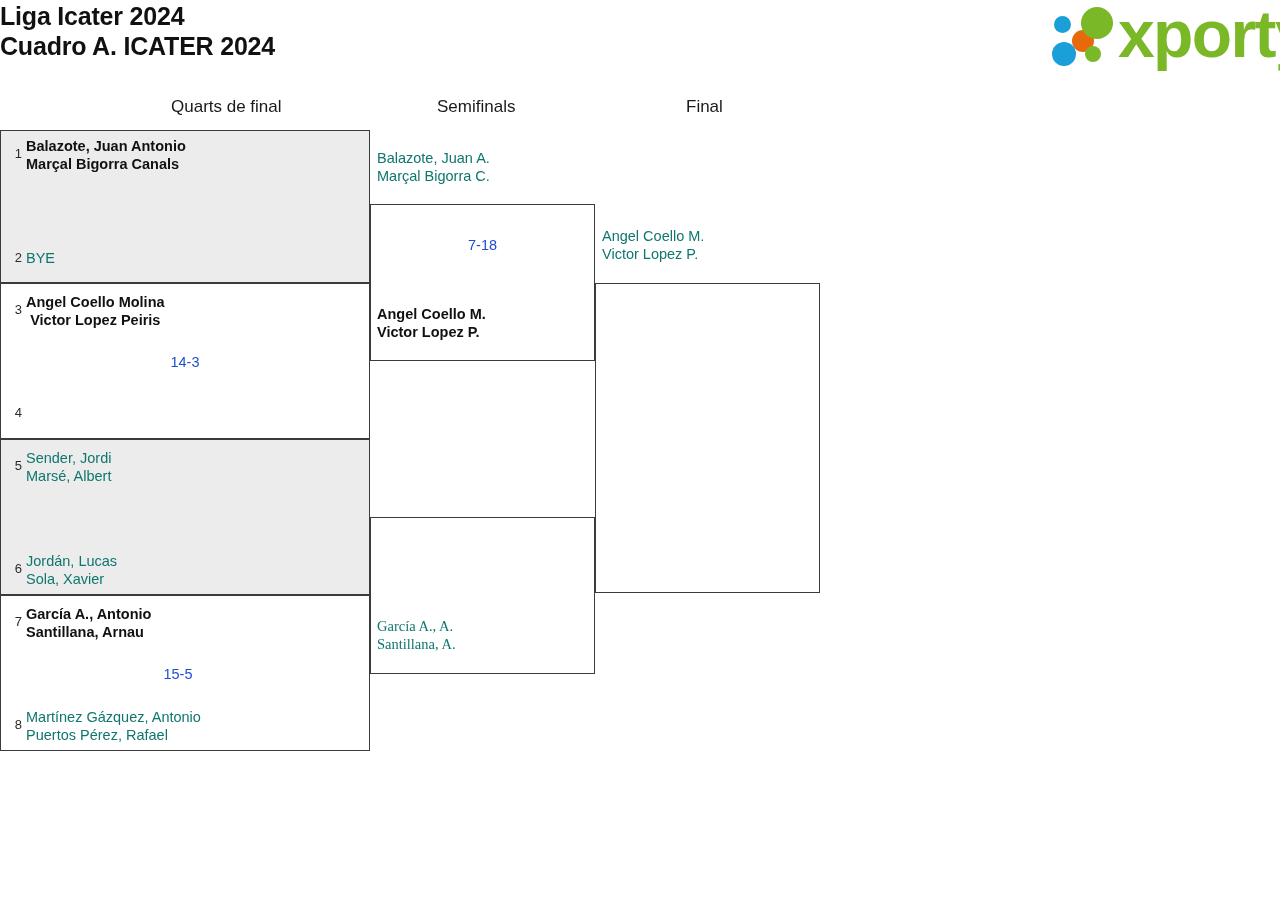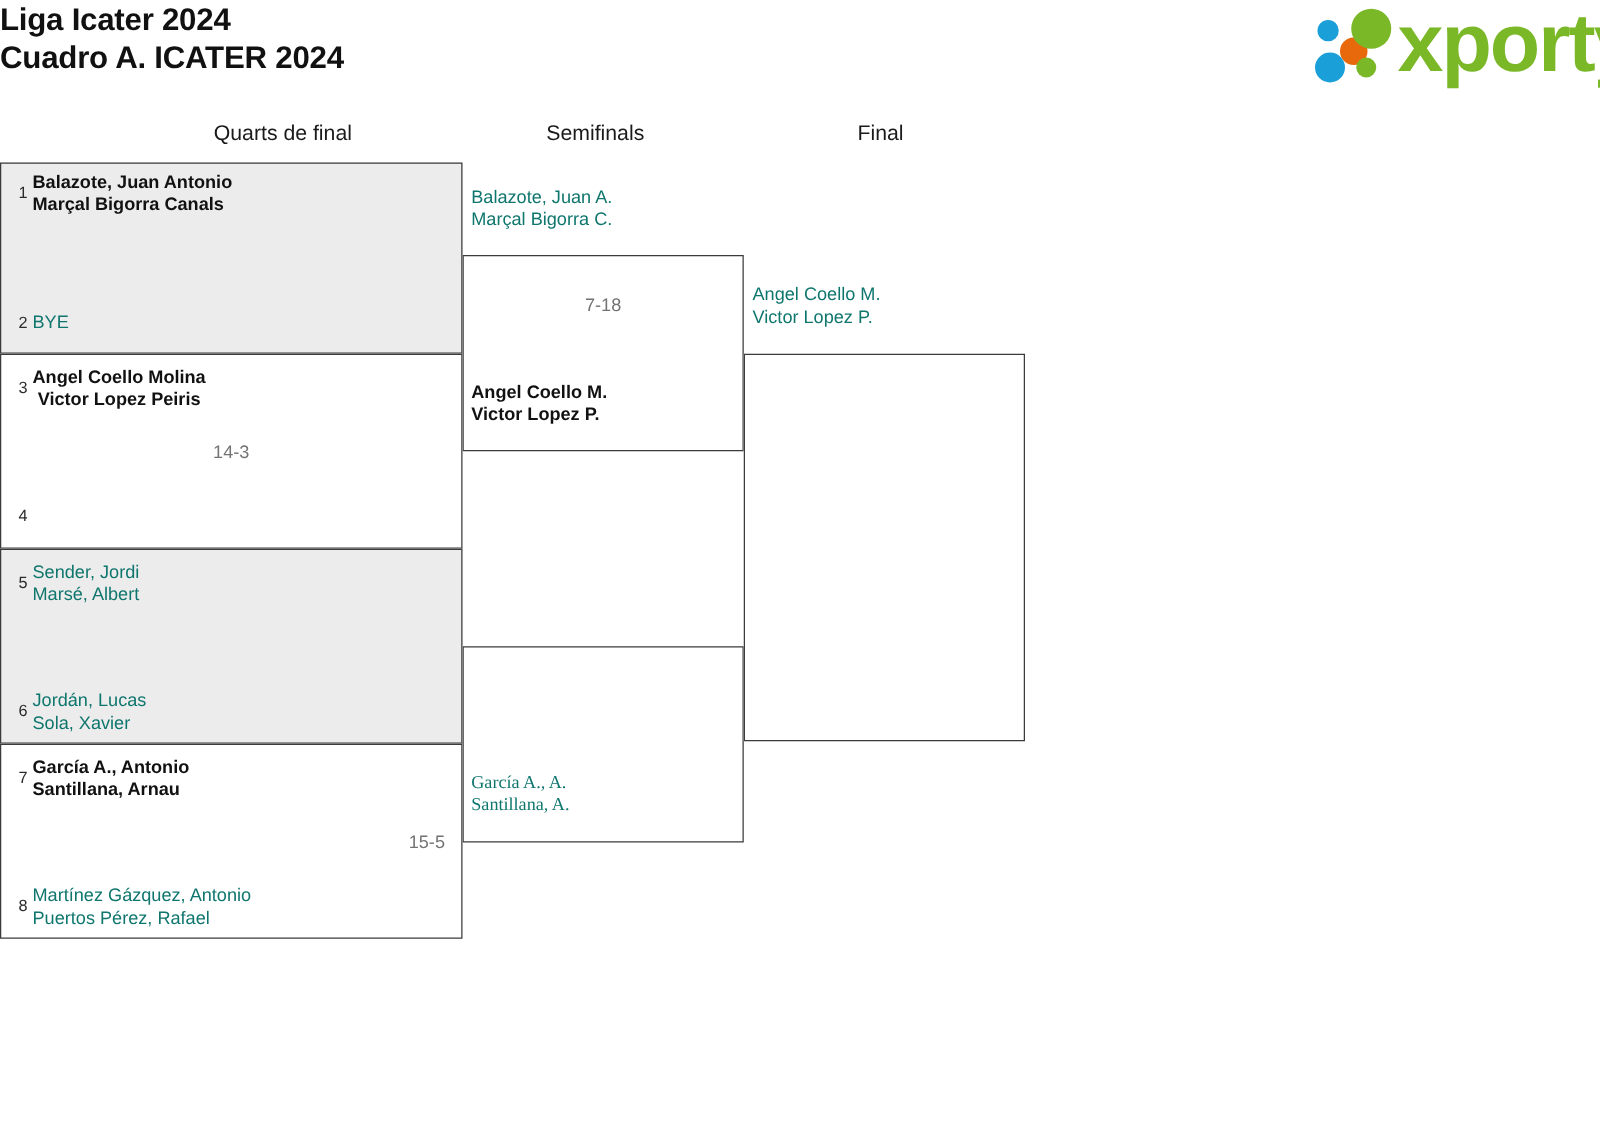--- a/index.html
+++ b/index.html
@@ -122,21 +122,21 @@
   .team.winner {
     color: #111111;
     font-weight: 700;
   }
   .team .ln { display: block; }
 
   
   .score {
     position: absolute;
     font-size: 14.5px;
-    color: #737373;
+    color: #1d4ed8;
     text-align: center;
     white-space: nowrap;
   }
 </style>
 </head>
 <body>
 
 <div id="tournament-header">
 
   <div id="title-block">
@@ -202,21 +202,21 @@
   <div class="seed" style="left:2px; top:614px;">7</div>
   <div class="team winner" style="left:26px; top:605px;">
     <span class="ln">García A., Antonio</span>
     <span class="ln">Santillana, Arnau</span>
   </div>
   <div class="seed" style="left:2px; top:717px;">8</div>
   <div class="team" style="left:26px; top:708px;">
     <span class="ln">Martínez Gázquez, Antonio</span>
     <span class="ln">Puertos Pérez, Rafael</span>
   </div>
-  <div class="score" style="left:0px; top:666px; width:356px;text-align:right;">15-5</div>
+  <div class="score" style="left:0px; top:666px; width:356px;">15-5</div>
 
   <div class="team" style="left:377px; top:149px;">
     <span class="ln">Balazote, Juan A.</span>
     <span class="ln">Marçal Bigorra C.</span>
   </div>
 
   <div class="match-box" style="left:370px; top:204px; width:225px; height:157px;"></div>
   <div class="team winner" style="left:377px; top:305px;">
     <span class="ln">Angel Coello M.</span>
     <span class="ln">Victor Lopez P.</span>

